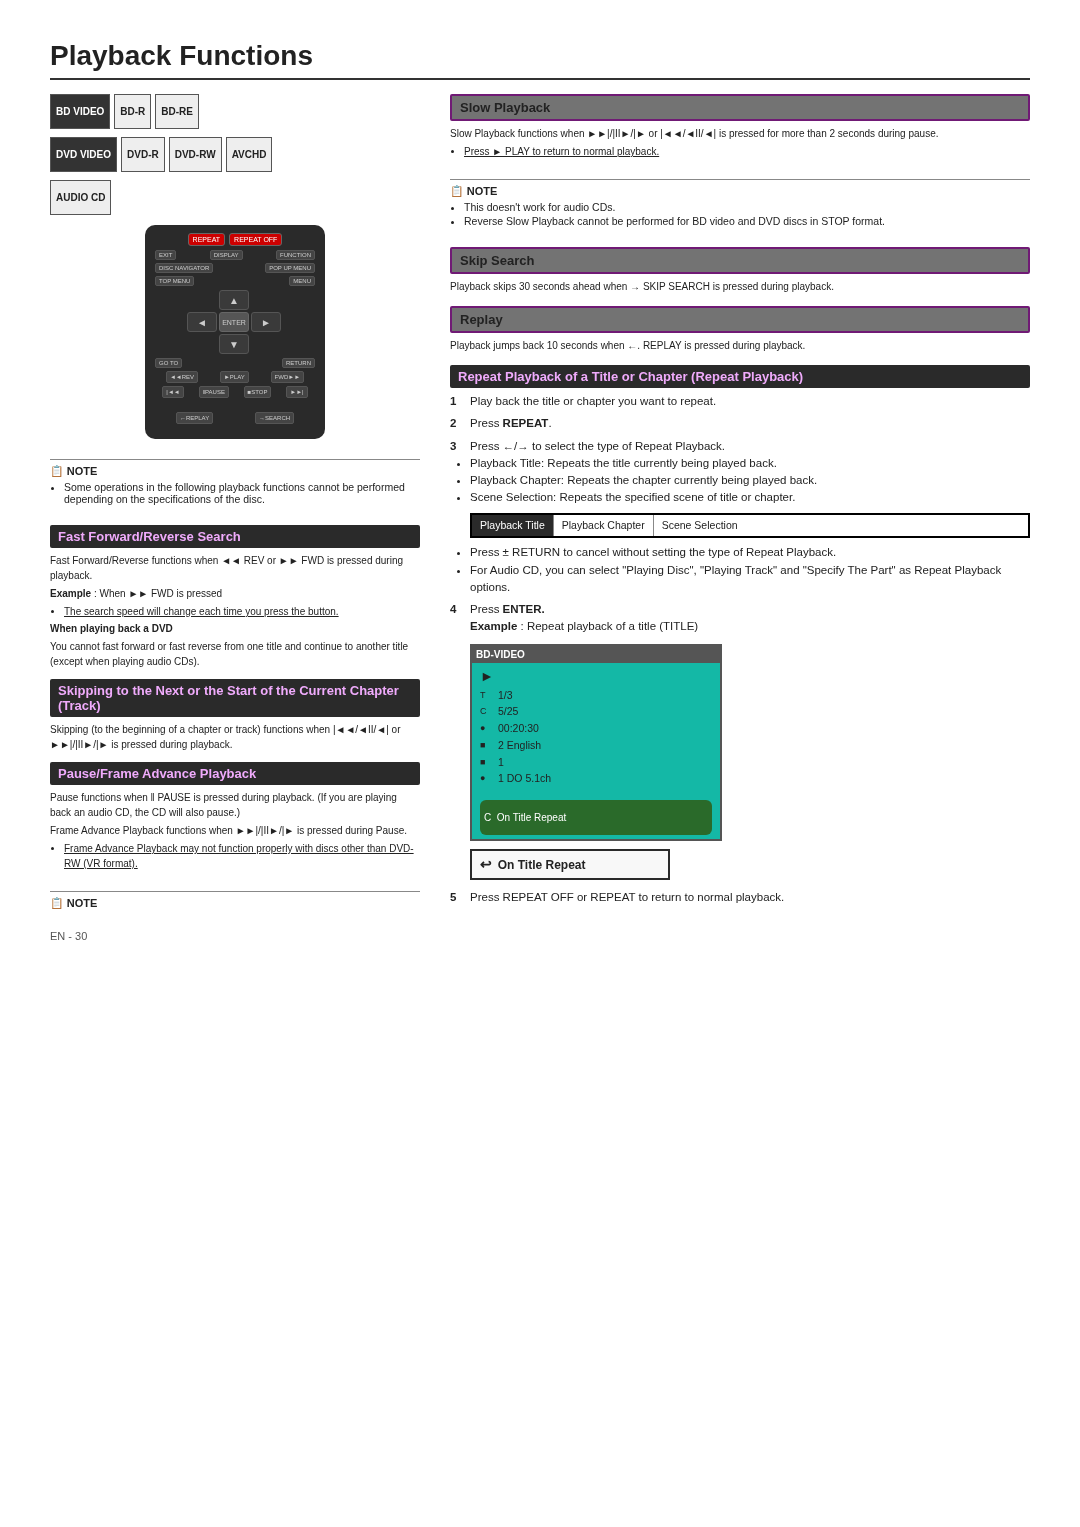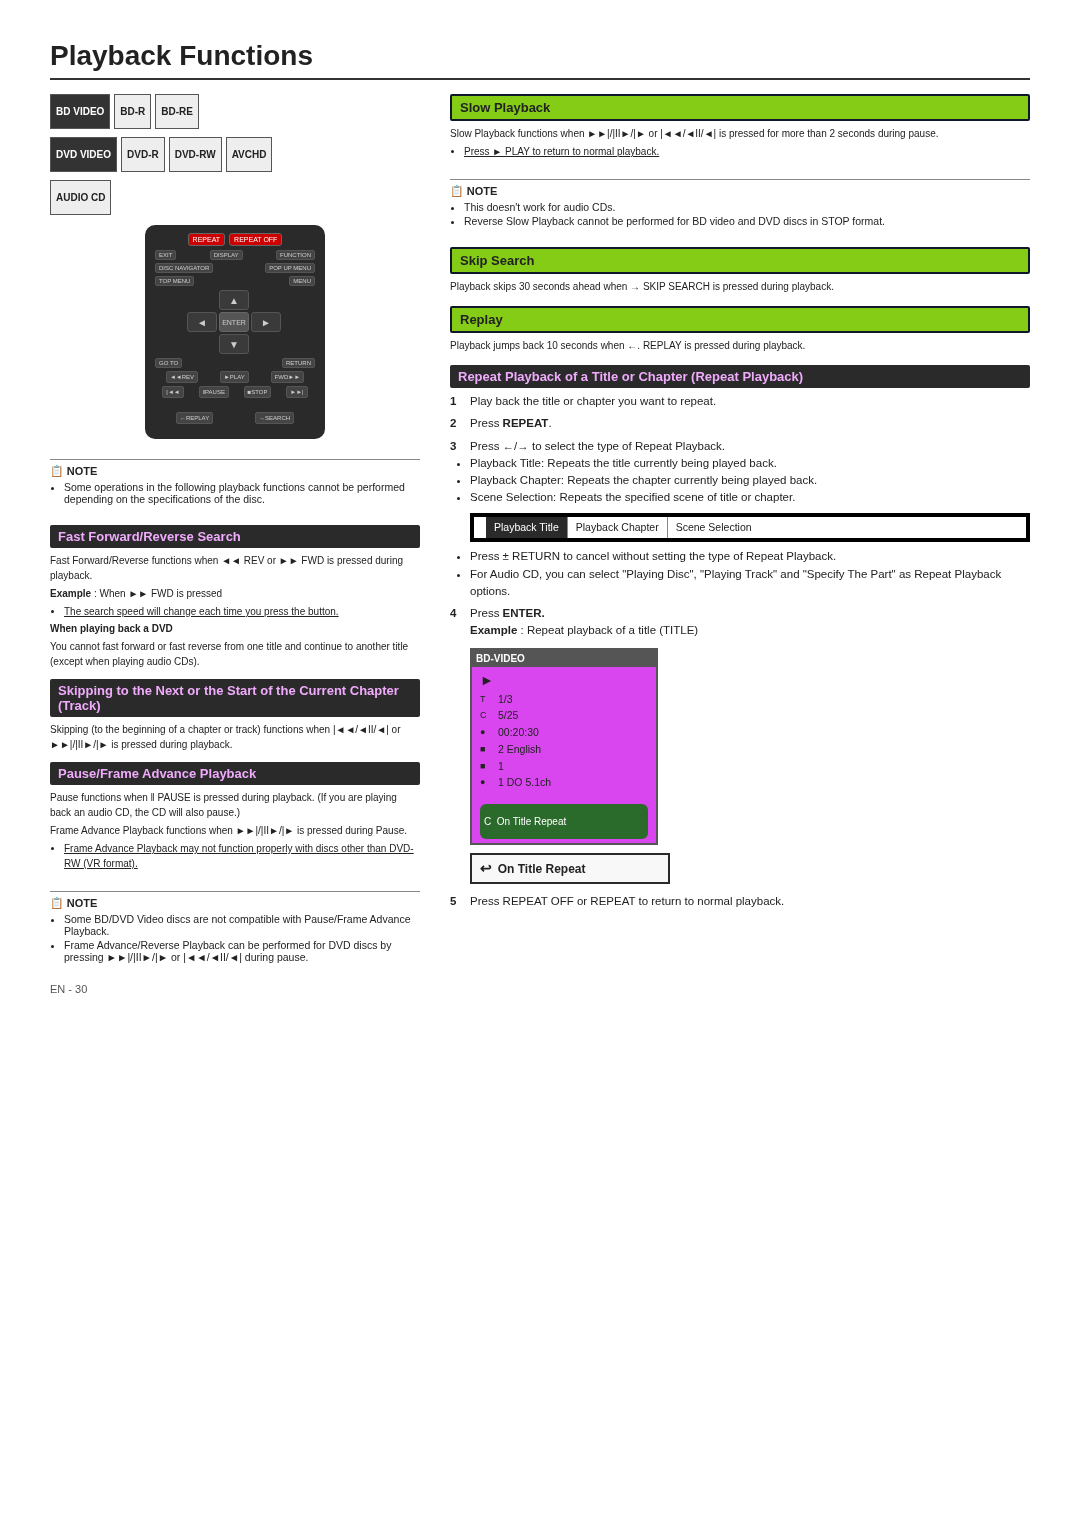--- a/index.html
+++ b/index.html
@@ -150,23 +150,23 @@
     .section-header {
       background: #2a2a2a;
       color: #f0abfc;
       font-weight: bold;
       font-size: 13px;
       padding: 4px 8px;
       margin: 10px 0 5px 0;
       border-radius: 2px;
     }
     .section-header.white-bg {
-      background: #84cc16;
+      background: #737373;
       color: #222;
-      border: 2px solid #0f172a;
+      border: 2px solid #701a75;
     }
     .section-content {
       font-size: 10px;
       margin-bottom: 8px;
       line-height: 1.5;
     }
     .section-content p { margin-bottom: 3px; }
     .section-content ul { padding-left: 14px; text-decoration: underline; }
     .section-content li { margin-bottom: 2px; }
     .bold { font-weight: bold; }
@@ -184,39 +184,38 @@
       display: flex;
       gap: 6px;
       margin-bottom: 5px;
     }
     .step-num {
       font-weight: bold;
       min-width: 14px;
     }
     .repeat-tabs {
       display: flex;
-      border: 4px solid #000000;
+      border: 2px solid #000000;
       margin: 6px 0;
       font-size: 10.5px;
-      padding-left: 12px;
     }
     .repeat-tab {
       padding: 3px 8px;
       border-right: 1px solid #888;
       background: #fff;
     }
     .repeat-tab.active {
       background: #2a2a2a;
       color: #fff;
     }
     .repeat-tab:last-child { border-right: none; }
     .display-box {
       border: 2px solid #555;
-      background: #d946ef;
-      width: 188px;
+      background: #14b8a6;
+      width: 252px;
       margin: 8px 0;
       font-size: 10.5px;
       padding: 4px 8px;
     }
     .display-box .db-title {
       background: #555;
       color: #fff;
       font-size: 10px;
       font-weight: bold;
       padding: 1px 4px;
@@ -382,24 +381,20 @@
       <p>Frame Advance Playback functions when ►►|/|II►/|► is pressed during Pause.</p>
       <ul>
         <li>Frame Advance Playback may not function properly with discs other than DVD-RW (VR format).</li>
       </ul>
     </div>
     <div class="note-box">
       <div class="note-title">
         <span>📋</span>
         <span>NOTE</span>
       </div>
-      <ul>
-        <li>Some BD/DVD Video discs are not compatible with Pause/Frame Advance Playback.</li>
-        <li>Frame Advance/Reverse Playback can be performed for DVD discs by pressing ►►|/|II►/|► or |◄◄/◄II/◄| during pause.</li>
-      </ul>
     </div>
 
     <div class="page-num">EN - 30</div>
   </div>
 
   <div class="right-col">
 
     <div class="right-section">
       <div class="section-header white-bg">
         <span>Slow Playback</span>

